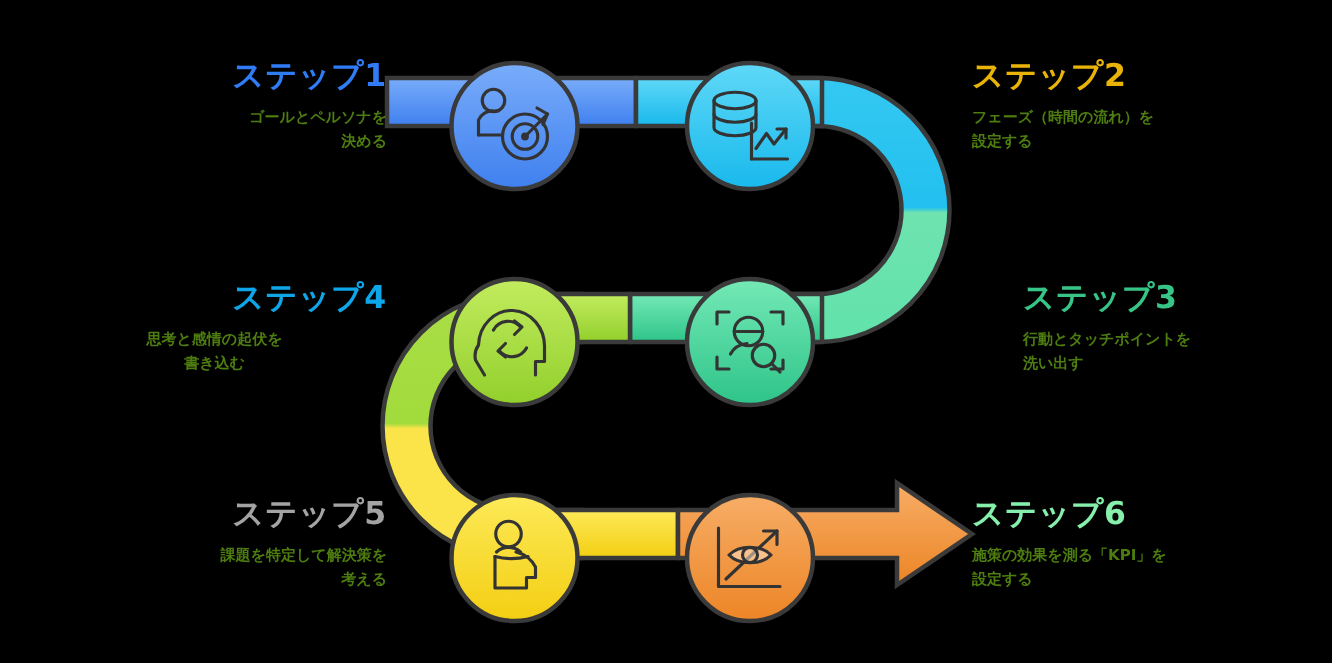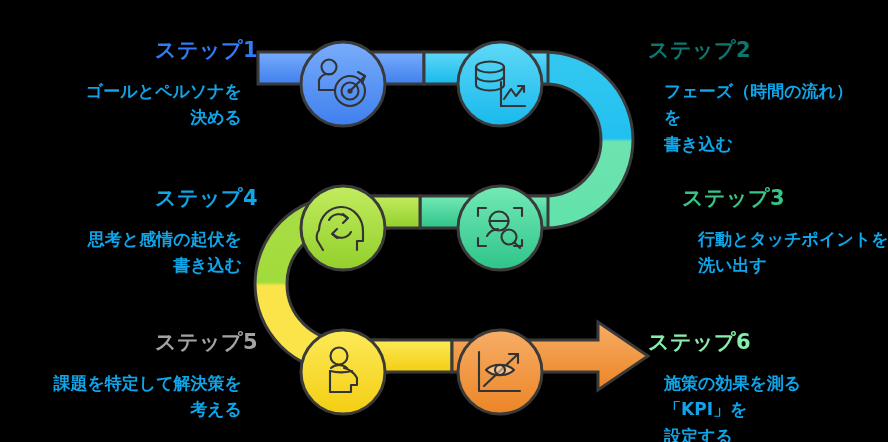--- a/index.html
+++ b/index.html
@@ -12,22 +12,22 @@
   svg#flow{position:absolute;left:0;top:0;width:888px;height:442px;}
 
   .label-block{position:absolute;width:230px;}
   .label-block.left{text-align:right;}
   .label-block.right{text-align:left;}
   .step-title{
     font-size:21px;font-weight:bold;line-height:1.15;
     letter-spacing:.5px;margin:0 0 9px 0;
   }
   .step-desc{
-    font-size:17px;line-height:1.55;color:#0ea5e9;font-weight:bold;
-    margin:16px;
+    font-size:10px;line-height:1.55;color:#4d7c0f;font-weight:bold;
+    margin:0;
   }
 </style>
 </head>
 <body>
 
 <div id="stage">
 
   <svg id="flow" viewBox="0 0 888 442">
     <defs>
       <linearGradient id="g1" x1="0" y1="0" x2="0" y2="1">
@@ -154,34 +154,34 @@
     </g>
   </svg>
 
   <div class="label-block left" style="left:28px;top:38px;">
     <div class="step-title" style="color: rgb(47, 124, 246);">ステップ1</div>
     <div class="step-desc" style="white-space: pre-line;">ゴールとペルソナを
 決める</div>
   </div>
 
   <div class="label-block right" style="left:648px;top:38px;">
-    <div class="step-title" style="color: #0f766e;">ステップ2</div>
+    <div class="step-title" style="color: #eab308;">ステップ2</div>
     <div class="step-desc" style="white-space: pre-line;">フェーズ（時間の流れ）を
-書き込む</div>
+設定する</div>
   </div>
 
   <div class="label-block right" style="left:682px;top:186px;">
     <div class="step-title" style="color: rgb(54, 196, 135);">ステップ3</div>
     <div class="step-desc" style="white-space: pre-line;">行動とタッチポイントを
 洗い出す</div>
   </div>
 
   <div class="label-block left" style="left:28px;top:186px;">
     <div class="step-title" style="color: #0ea5e9;">ステップ4</div>
-    <div class="step-desc" style="white-space: pre-line;">思考と感情の起伏を
+    <div class="step-desc" style="white-space: pre-line; text-align: center;">思考と感情の起伏を
 書き込む</div>
   </div>
 
   <div class="label-block left" style="left:28px;top:330px;">
     <div class="step-title" style="color: #a3a3a3; text-align: right;">ステップ5</div>
     <div class="step-desc" style="white-space: pre-line; text-align: right;">課題を特定して解決策を
 考える</div>
   </div>
 
   <div class="label-block right" style="left:648px;top:330px;">

